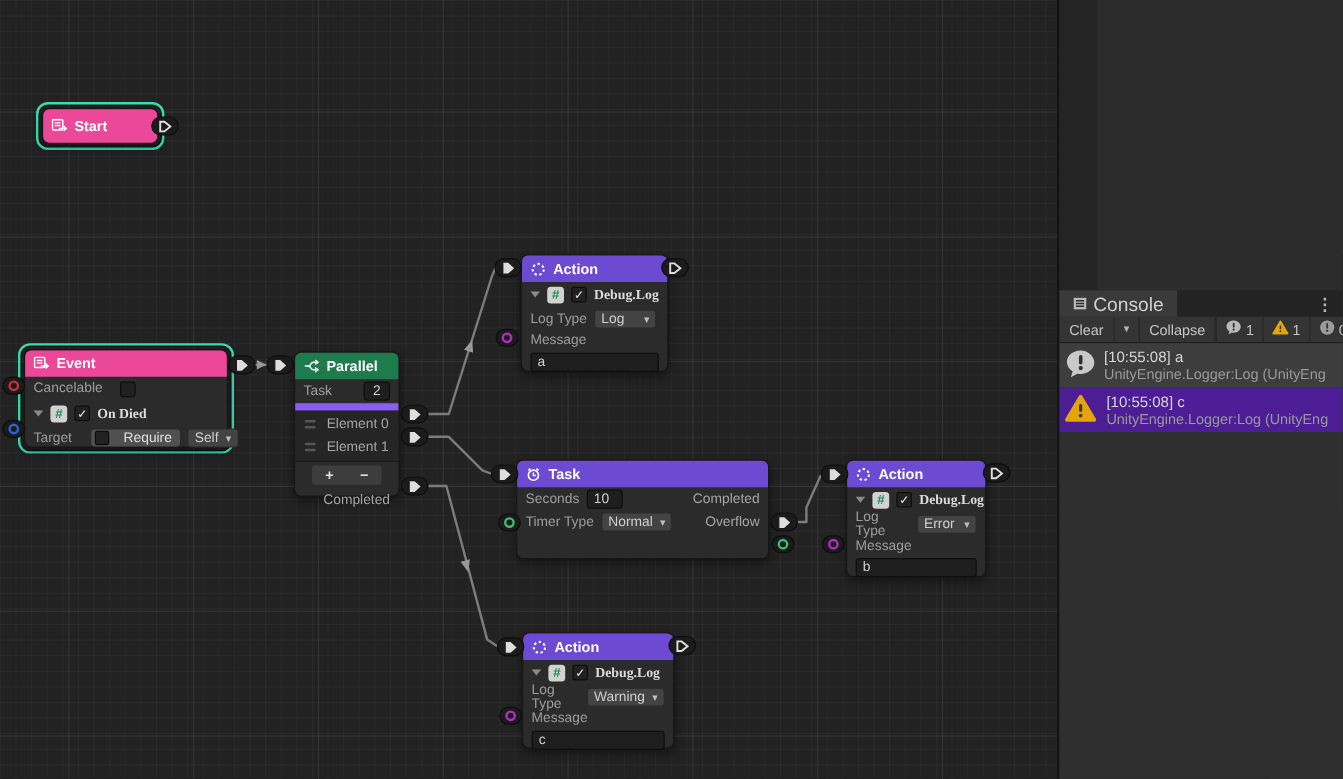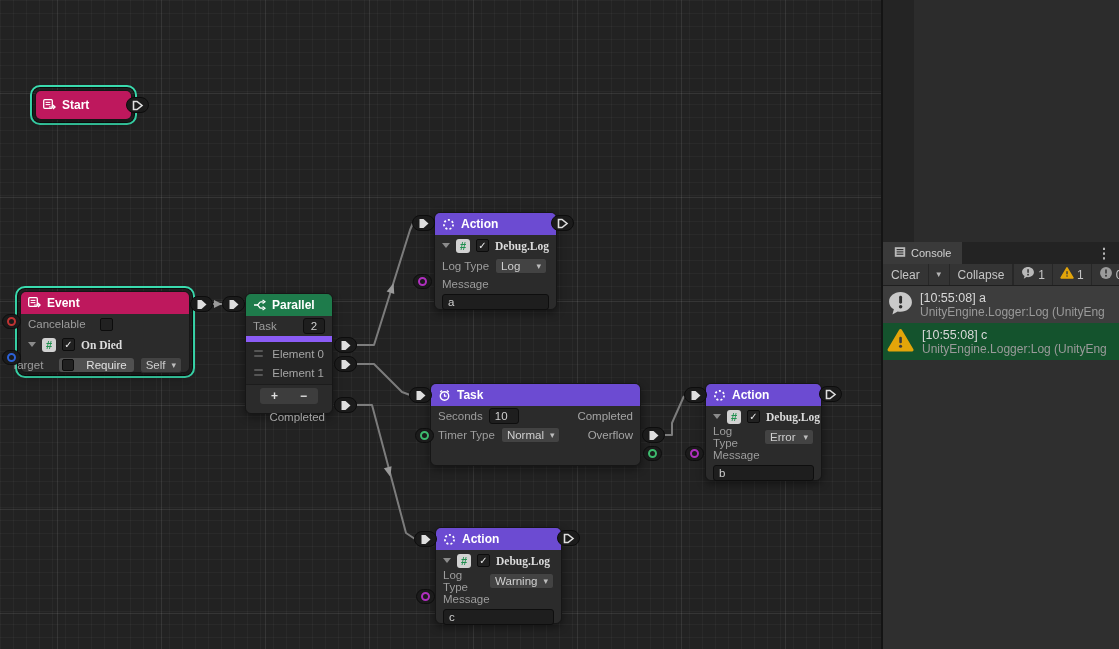--- a/index.html
+++ b/index.html
@@ -22,21 +22,21 @@
   .wires polyline { fill:none; stroke:#7c7c7c; stroke-width:2; stroke-linejoin:round; }
 
   .sel-outline { position:absolute; border:2px solid #3be0b2; border-radius:10px;
     z-index:2; pointer-events:none; box-shadow:0 0 0 1px rgba(0,0,0,.6) inset; }
 
   .node { position:absolute; z-index:3; background:#2b2b2b; border:1px solid #161616;
     border-radius:6px; box-shadow:0 3px 8px rgba(0,0,0,.45); color:#a9a9a9;
     font-size:11.5px; }
   .node-header { height:22px; display:flex; align-items:center; gap:6px; padding:0 7px;
     border-radius:5px 5px 0 0; color:#fff; font-weight:700; font-size:12px; }
-  .hdr-event    { background:#be185d; }
+  .hdr-event    { background:#ec4899; }
   .hdr-parallel { background:#1e7b4b; }
   .hdr-action   { background:#6c4bd2; }
   .hdr-only { border-radius:5px; height:28px; }
   .hicon { display:flex; align-items:center; }
 
   .row { display:flex; align-items:center; padding:0 7px; height:19px; gap:6px; }
   .row.tall { height:21px; }
   .lbl { color:#9d9d9d; }
   .script-name { color:#dcdcdc; font-weight:700;font-family:Liberation Serif, serif; }
 
@@ -82,39 +82,39 @@
   .ring { width:9px; height:9px; border-radius:50%; border:2px solid #fff; }
 
   
   .divider { position:absolute; left:881px; top:0; width:2px; height:649px; background:#141414; }
   .right-panel { position:absolute; left:883px; top:0; width:236px; height:649px; background:#2c2c2c; }
   .right-strip { position:absolute; left:0; top:0; width:31px; height:242px; background:#242424; }
 
   .console { position:absolute; left:0; top:242px; width:236px; height:407px;
     background:#2f2f2f; color:#c8c8c8; font-size:12px; }
   .tabbar { height:22px; background:#232323; display:flex; align-items:stretch; }
-  .tab { display:flex; align-items:center; gap:5px; padding:0 11px; background:#3a3a3a;
-    color:#d0d0d0; font-size:11px; }
+  .tab { display:flex; align-items:flex-end; gap:5px; padding:0 11px; background:#3a3a3a;
+    color:#d0d0d0; font-size:16px; }
   .kebab { margin-left:auto; display:flex; align-items:center; padding:0 8px; color:#b5b5b5; }
   .kebab::after { content:"⋮"; font-size:14px; font-weight:700; }
   .toolbar { height:22px; background:#343434; display:flex; align-items:stretch;
     border-bottom:1px solid #1e1e1e; font-size:12px; }
   .tb-btn { background:transparent; border:none; border-right:1px solid #272727;
     color:#c6c6c6; font-size:12px; padding:0 8px; font-family:inherit; display:flex;
     align-items:center; }
   .tb-drop { padding:0 6px; font-size:8px; color:#b5b5b5; }
   .tb-spacer { flex:1; }
   .tb-count { background:transparent; border:none; border-left:1px solid #272727;
     color:#c6c6c6; font-size:12px; padding:0 7px; display:flex; align-items:center;
     gap:3px; font-family:inherit; }
   .log-list { position:absolute; top:44px; left:0; right:0; bottom:0; background:#2f2f2f; }
   .log-row { height:37px; display:flex; align-items:center; gap:6px; padding:0 4px;
     overflow:hidden; }
   .log-row.odd { background:#3d3d3d; }
-  .log-row.even { background:#14532d;gap:8px; }
+  .log-row.even { background:#4c1d95;gap:8px; }
   .log-text { overflow:hidden; }
   .log-text .l1 { color:#d8d8d8; font-size:12.5px; white-space:nowrap; }
   .log-text .l2 { color:#9a9a9a; font-size:12px; white-space:nowrap; }
 </style>
 </head>
 <body>
 
 <div id="root">
 
   <div class="graph">
@@ -173,21 +173,21 @@
       <div class="row" style="height:20px;">
         <span class="lbl">Cancelable</span>
         <span class="checkbox" style="margin-left:8px;"></span>
       </div>
       <div class="row tall">
         <span class="foldout"></span>
         <span class="hash-icon"></span>
         <span class="checkbox checked"></span>
         <span class="script-name">On Died</span>
       </div>
-      <div class="row" style="height:20px;justify-content:flex-end;">
+      <div class="row" style="height:20px;">
         <span class="lbl">Target</span>
         <span class="require-toggle" style="margin-left:10px;">
           <span class="checkbox"></span>
           <span>Require</span>
         </span>
         <span class="dropdown">
           <span>Self</span>
         </span>
       </div>
     </div>

